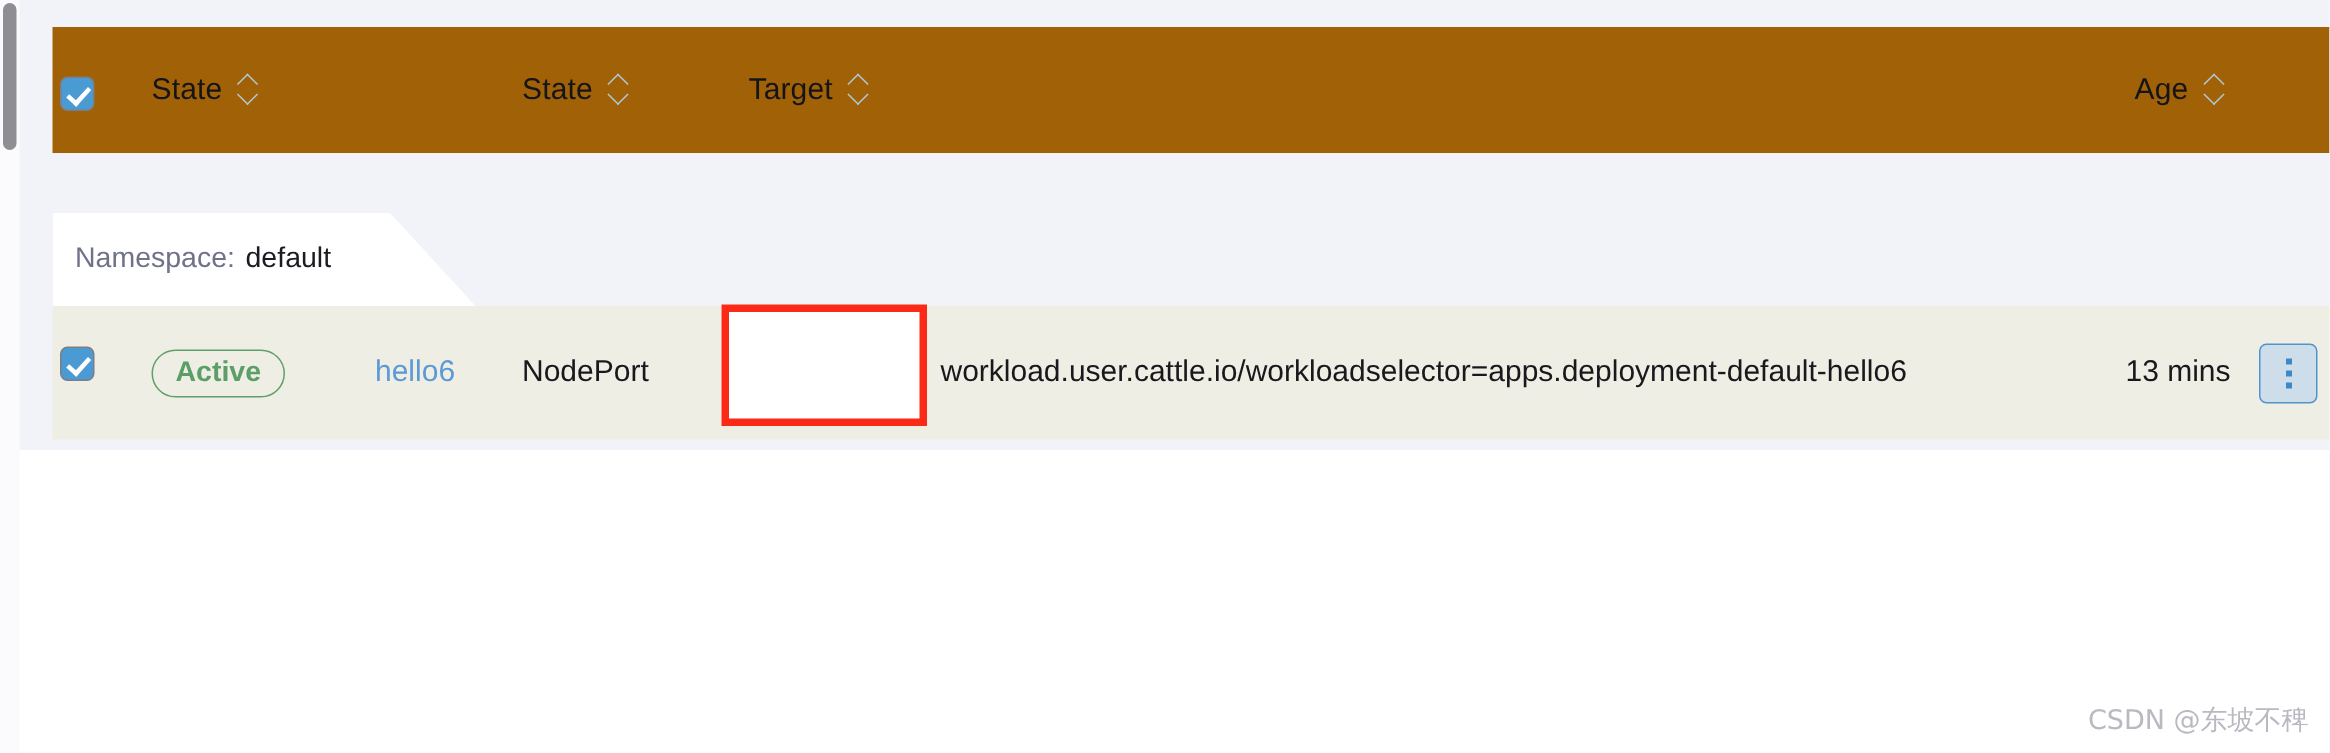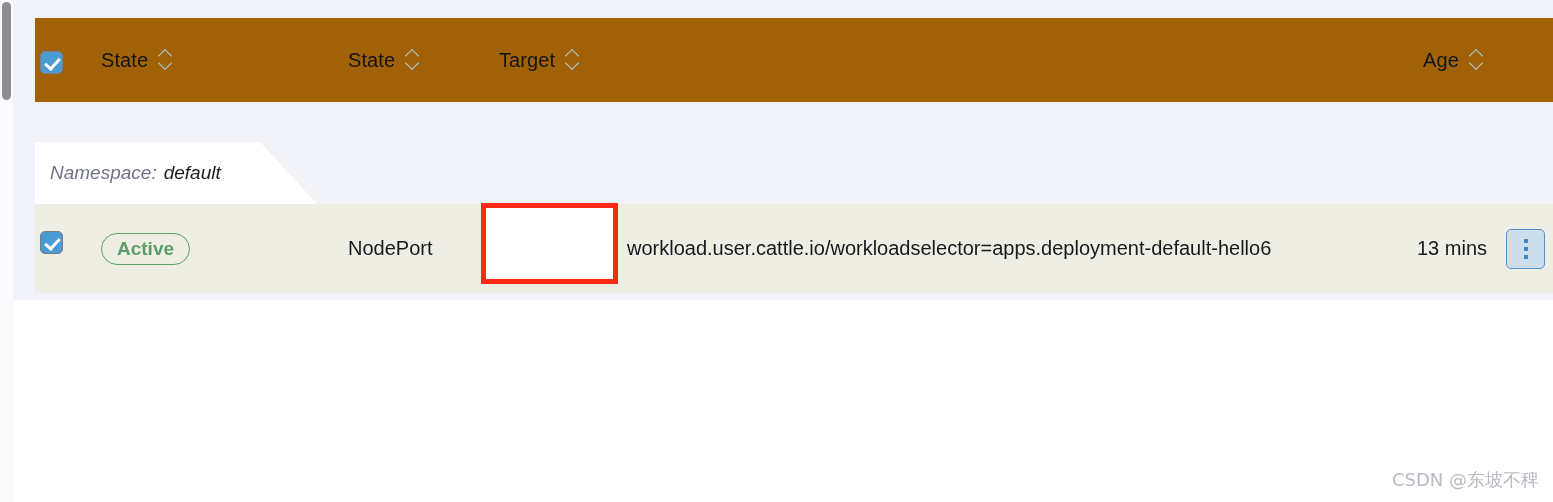--- a/index.html
+++ b/index.html
@@ -147,21 +147,20 @@
   }
 
   
   .ns-band {
     position: absolute;
     left: 0;
     top: 124px;
     width: 1518px;
     height: 62px;
     background: #f2f3f9;
-    font-style: italic;
   }
   .ns-tab {
     position: absolute;
     left: 0;
     top: 0;
     width: 282px;
     height: 62px;
     background: #ffffff;
     clip-path: polygon(0 0, 225px 0, 282px 62px, 0 62px);
     display: flex;
@@ -337,20 +336,23 @@
       <span class="ns-val">default</span>
     </div>
   </div>
 
   <div class="trow">
 
     <div class="cell" style="left:66px;">
       <span class="badge-active">Active</span>
     </div>
 
+    <div class="cell" style="left:215px;">
+      <a class="link-name" href="#">hello6</a>
+    </div>
 
     <div class="cell" style="left:313px;">
       <span>NodePort</span>
     </div>
 
     <div class="cell" style="left:464px;">
       <span class="chip-target">30016/TCP</span>
     </div>
 
     <div class="cell" style="left:584px;">

